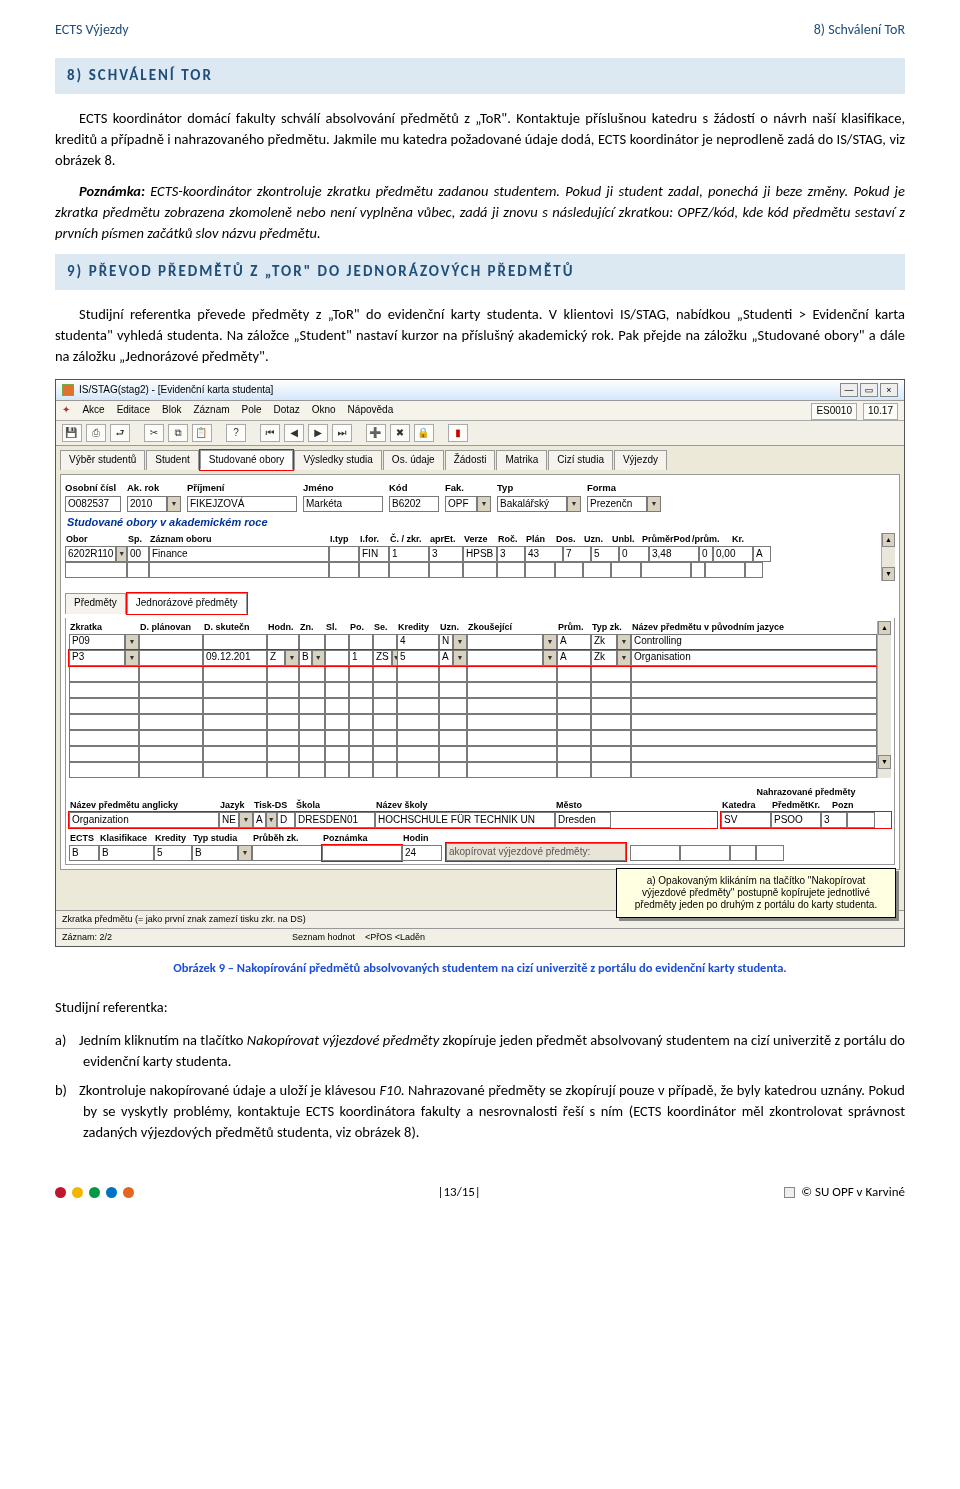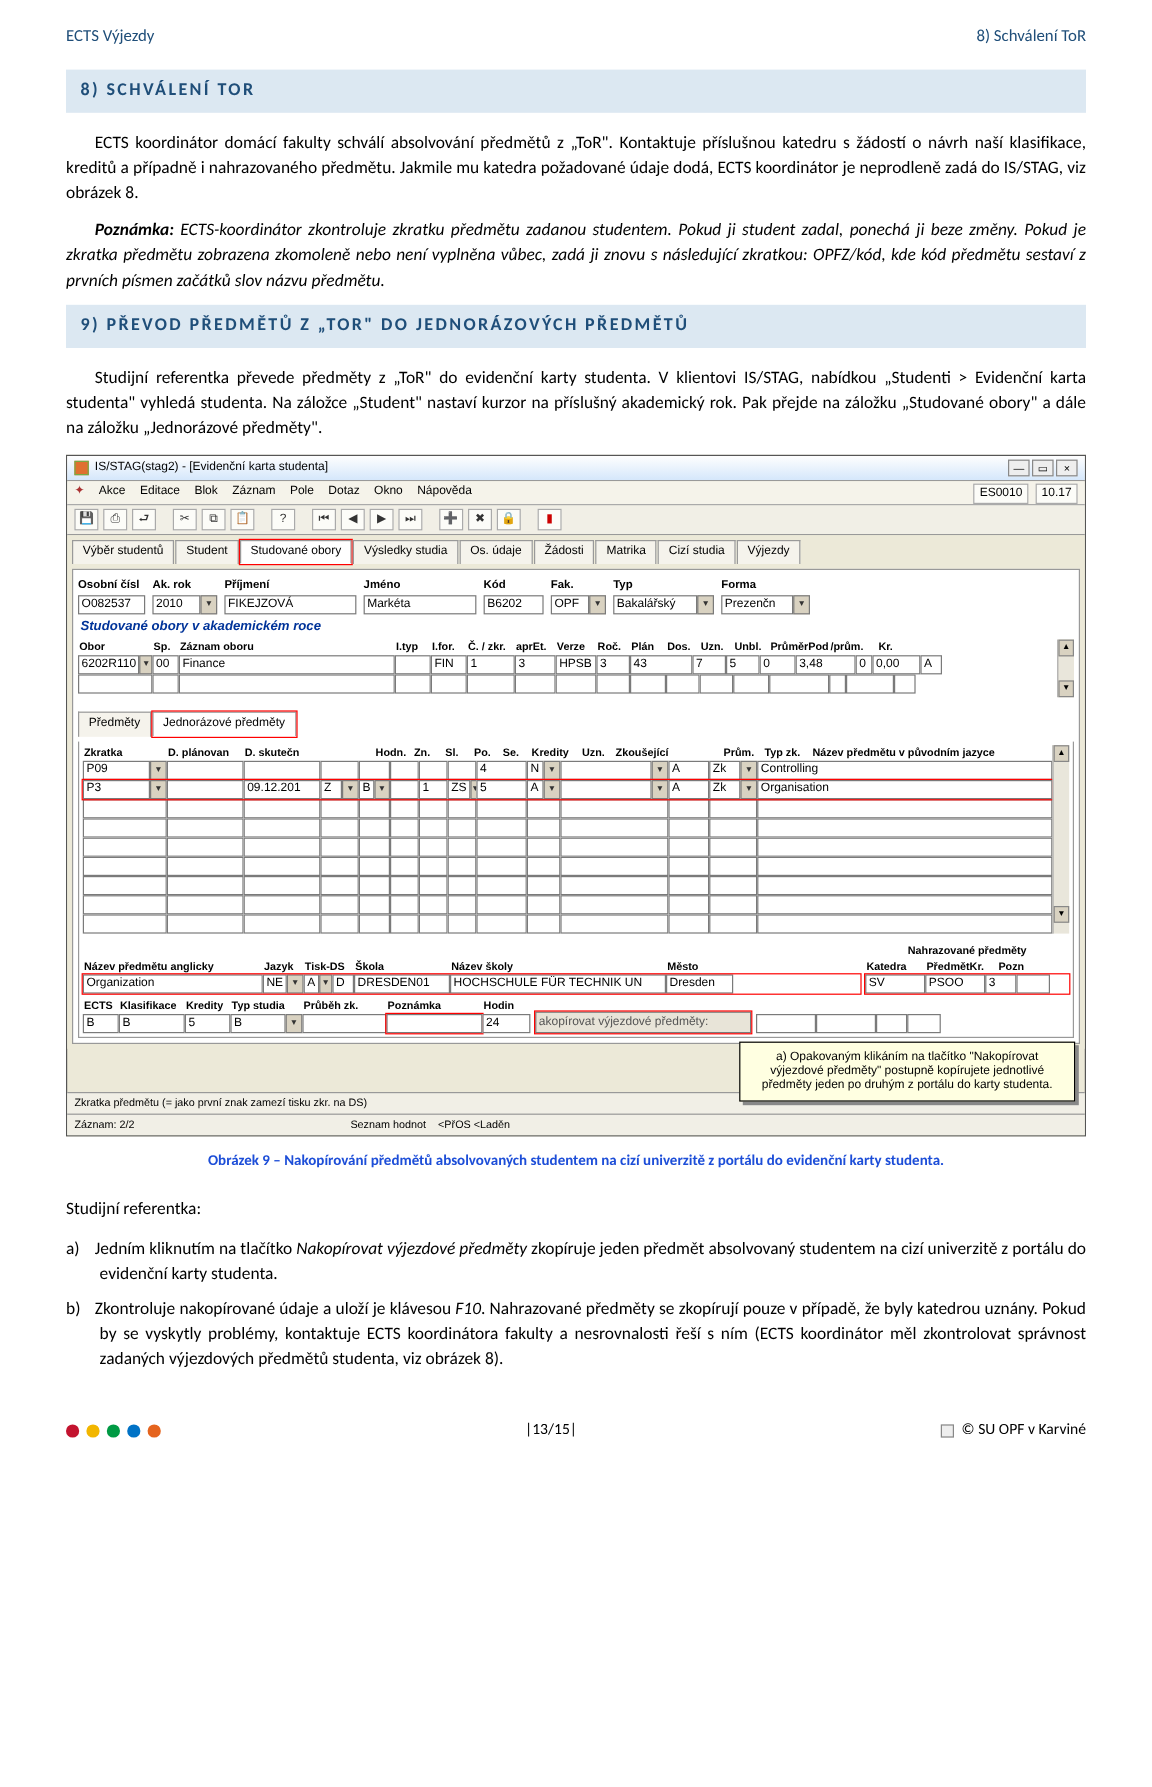--- a/index.html
+++ b/index.html
@@ -177,21 +177,21 @@
               <div class="inp" style="width:40px;">2010</div>
               <div class="dd">▼</div>
             </div>
           </div>
         <div class="fld">
             <label>Příjmení</label>
             <div class="inp" style="width:110px;">FIKEJZOVÁ</div>
           </div>
         <div class="fld">
             <label>Jméno</label>
-            <div class="inp" style="width:94px;">Markéta</div>
+            <div class="inp" style="width:80px;">Markéta</div>
           </div>
         <div class="fld">
             <label>Kód</label>
             <div class="inp" style="width:50px;">B6202</div>
           </div>
         <div class="fld">
             <label>Fak.</label>
             <div class="inpwrap">
               <div class="inp" style="width:32px;">OPF</div>
               <div class="dd">▼</div>
@@ -257,21 +257,21 @@
               </div>
         <div class="cell" style="width:34px;">
                 <div class="inp" style="flex:1;">3</div>
               </div>
         <div class="cell" style="width:34px;">
                 <div class="inp" style="flex:1;">HPSB</div>
               </div>
         <div class="cell" style="width:28px;">
                 <div class="inp" style="flex:1;">3</div>
               </div>
-        <div class="cell" style="width:52px;">
+        <div class="cell" style="width:38px;">
                 <div class="inp" style="flex:1;">43</div>
               </div>
         <div class="cell" style="width:28px;">
                 <div class="inp" style="flex:1;">7</div>
               </div>
         <div class="cell" style="width:28px;">
                 <div class="inp" style="flex:1;">5</div>
               </div>
         <div class="cell" style="width:30px;">
                 <div class="inp" style="flex:1;">0</div>
@@ -322,21 +322,21 @@
       </div>
 
       <div style="border:1px solid #999; border-top:none; padding:3px; position:relative;">
 
         <div style="display:flex;">
         <div style="flex:1;">
         <div class="grid-head">
           <div style="width:70px;">Zkratka</div>
           <div style="width:64px;">D. plánovan</div>
           <div style="width:64px;">D. skutečn</div>
-          <div style="width:32px;margin-left:45px;">Hodn.</div>
+          <div style="width:32px;">Hodn.</div>
           <div style="width:26px;">Zn.</div>
           <div style="width:24px;">Sl.</div>
           <div style="width:24px;">Po.</div>
           <div style="width:24px;">Se.</div>
           <div style="width:42px;">Kredity</div>
           <div style="width:28px;">Uzn.</div>
           <div style="width:90px;">Zkoušející</div>
           <div style="width:34px;">Prům.</div>
           <div style="width:40px;">Typ zk.</div>
           <div style="flex:1;">Název předmětu v původním jazyce</div>

